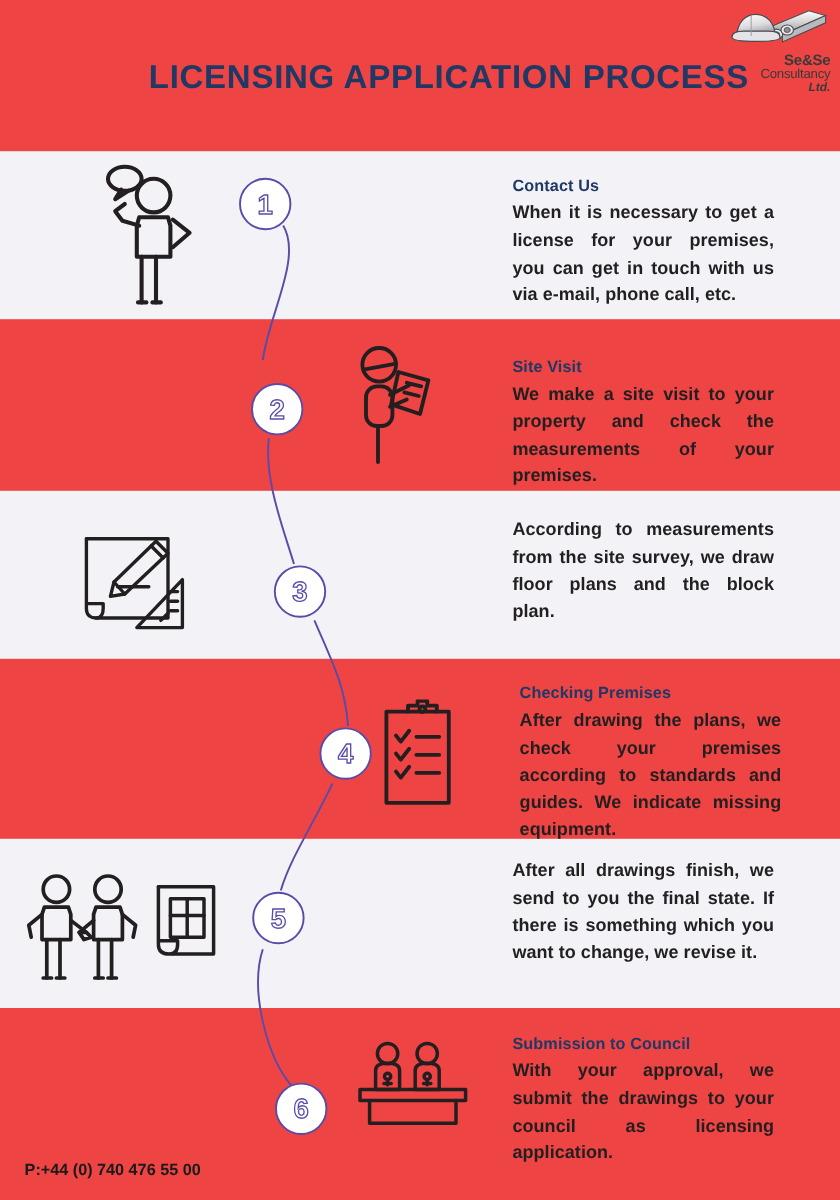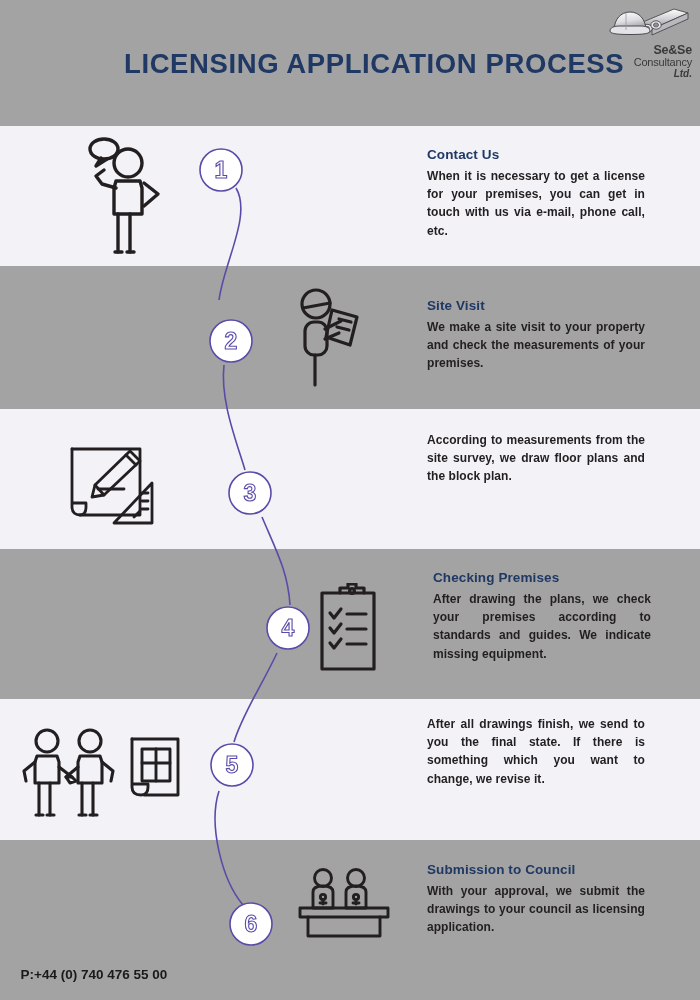--- a/index.html
+++ b/index.html
@@ -7,21 +7,21 @@
     width: 700px;
     height: 1000px;
     background: #ffffff;
     font-family: "Liberation Sans", sans-serif;
     overflow: hidden;
   }
   #page {
     position: relative;
     width: 700px;
     height: 1000px;
-    background: #a3a3a3;
+    background: #ef4444;
   }
 
   
   .band {
     position: absolute;
     left: 0;
     width: 700px;
     background: #f2f2f7;
     z-index: 0;
   }
@@ -80,21 +80,21 @@
     z-index: 4;
   }
   .step-title {
     font-size: 13.5px;
     font-weight: bold;
     color: #1f3864;
     margin-bottom: 5px;
     letter-spacing: 0.1px;
   }
   .step-desc {
-    font-size: 12px;
+    font-size: 15px;
     font-weight: bold;
     line-height: 1.52;
     color: #231f20;
     text-align: justify;
     letter-spacing: 0.05px;
   }
 
   .st1 { left: 427px; top: 147px; }
   .st2 { left: 427px; top: 298px; }
   .st3 { left: 427px; top: 431px; }

